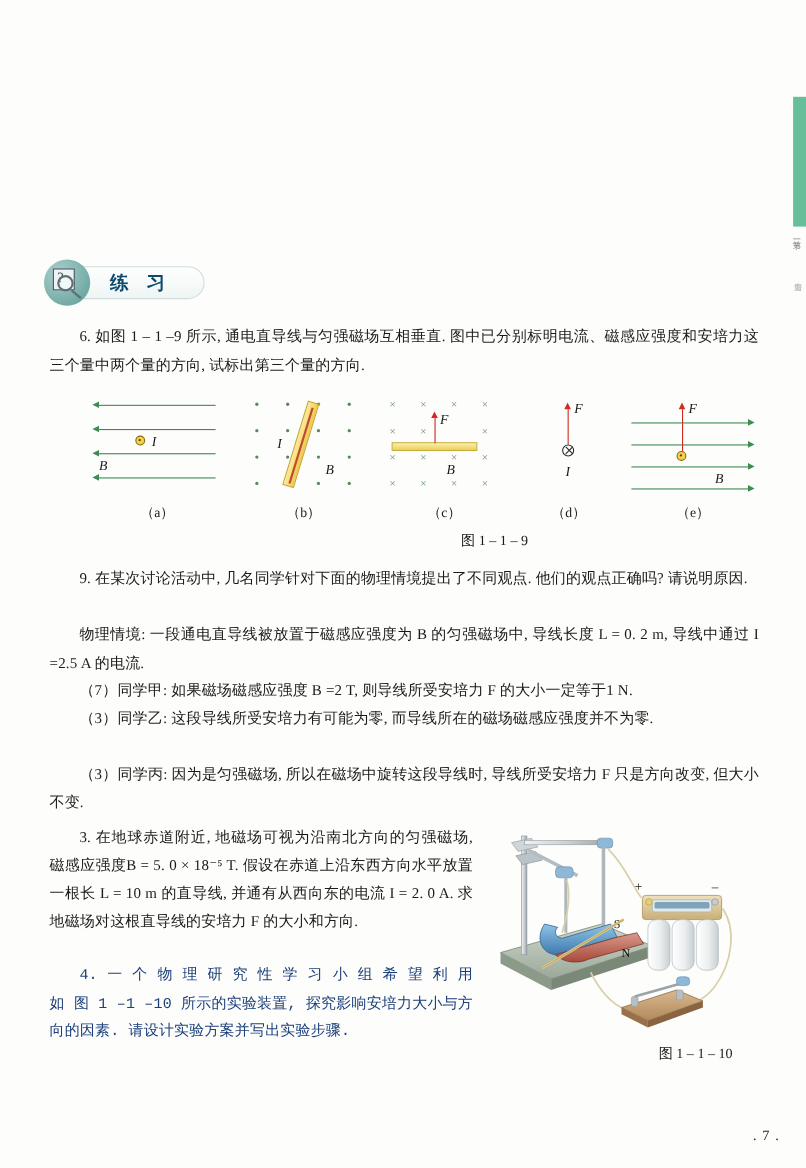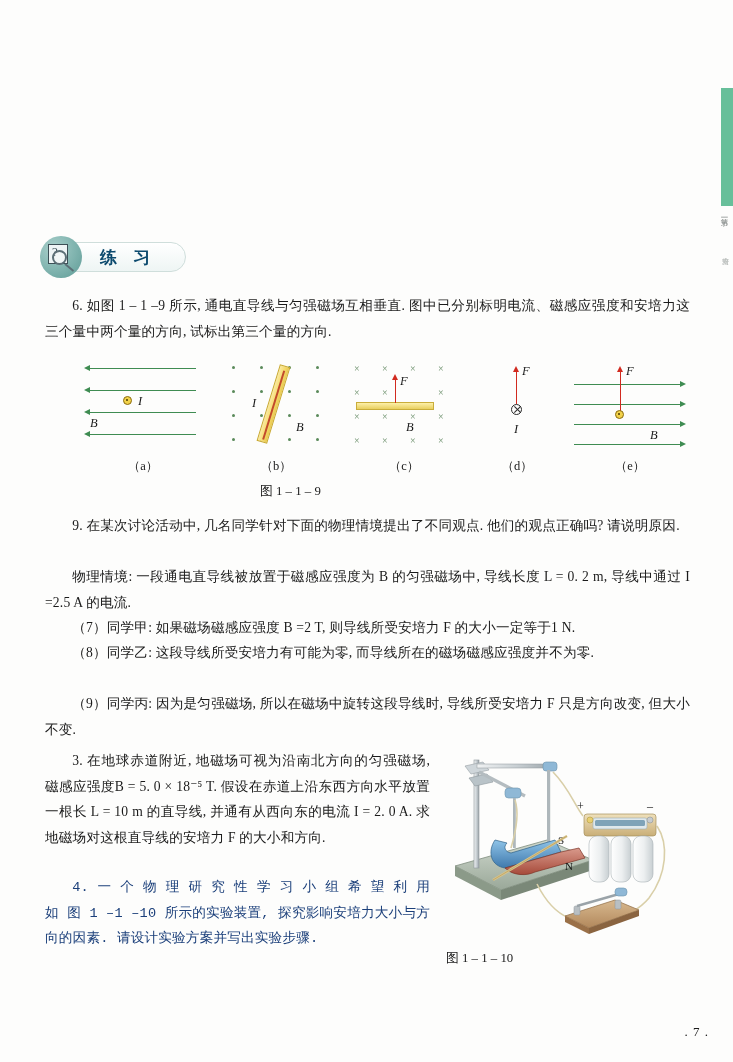--- a/index.html
+++ b/index.html
@@ -254,21 +254,21 @@
   .fhead {
     position: absolute;
     width: 0; height: 0;
     border-left: 3.6px solid transparent;
     border-right: 3.6px solid transparent;
     border-bottom: 6.5px solid #d12a1f;
   }
 
   .fig-caption {
     position: absolute;
-    text-align: left;
+    text-align: right;
     font-size: 12.8px;
     color: #1a1a1a;
   }
 
   
   .appa {
     position: absolute;
     left: 443px; top: 748px;
     width: 240px; height: 195px;
   }
@@ -394,22 +394,22 @@
       <div class="lbl" style="left:84px; top:70px;">B</div>
       <div class="dia-cap">（e）</div>
     </div>
   </div>
 
   <div class="fig-caption" style="left:260px; top:483px; width:220px;">图 1 – 1 – 9</div>
 
   <div class="body-p ind" style="left:45px; top:513px; width:645px;">9. 在某次讨论活动中, 几名同学针对下面的物理情境提出了不同观点. 他们的观点正确吗? 请说明原因.</div>
   <div class="body-p ind" style="left:45px; top:564px; width:645px;">物理情境: 一段通电直导线被放置于磁感应强度为 B 的匀强磁场中, 导线长度 L = 0. 2 m, 导线中通过 I =2.5 A 的电流.</div>
   <div class="body-p ind" style="left:45px; top:615px; width:645px;">（7）同学甲: 如果磁场磁感应强度 B =2 T, 则导线所受安培力 F 的大小一定等于1 N.</div>
-  <div class="body-p ind" style="left:45px; top:640px; width:645px;">（8）同学乙: 这段导线所受安培力有可能为零, 而导线所在的磁场磁感应强度并不为零.</div>
-  <div class="body-p ind" style="left:45px; top:691px; width:645px;">（9）同学丙: 因为是匀强磁场, 所以在磁场中旋转这段导线时, 导线所受安培力 F 只是方向改变, 但大小不变.</div>
+  <div class="body-p ind" style="left:45px; top:640px; width:645px;">（3）同学乙: 这段导线所受安培力有可能为零, 而导线所在的磁场磁感应强度并不为零.</div>
+  <div class="body-p ind" style="left:45px; top:691px; width:645px;">（3）同学丙: 因为是匀强磁场, 所以在磁场中旋转这段导线时, 导线所受安培力 F 只是方向改变, 但大小不变.</div>
 
   <div class="body-p ind" style="left:45px; top:748px; width:385px;">3. 在地球赤道附近, 地磁场可视为沿南北方向的匀强磁场, 磁感应强度B = 5. 0 × 18⁻⁵ T. 假设在赤道上沿东西方向水平放置一根长 L = 10 m 的直导线, 并通有从西向东的电流 I = 2. 0 A. 求地磁场对这根直导线的安培力 F 的大小和方向.</div>
 
   <div class="body-p ind blue" style="left:45px; top:875px; width:385px;font-family:Liberation Mono, monospace;">4. 一 个 物 理 研 究 性 学 习 小 组 希 望 利 用 如 图 1 –1 –10 所示的实验装置, 探究影响安培力大小与方向的因素. 请设计实验方案并写出实验步骤.</div>
 
   <div class="appa">
     <svg width="240" height="195" viewBox="0 0 240 195">
       <defs>
         <linearGradient id="gBase" x1="0" y1="0" x2="0" y2="1">
           <stop offset="0%" stop-color="#cfd8cd"></stop>

